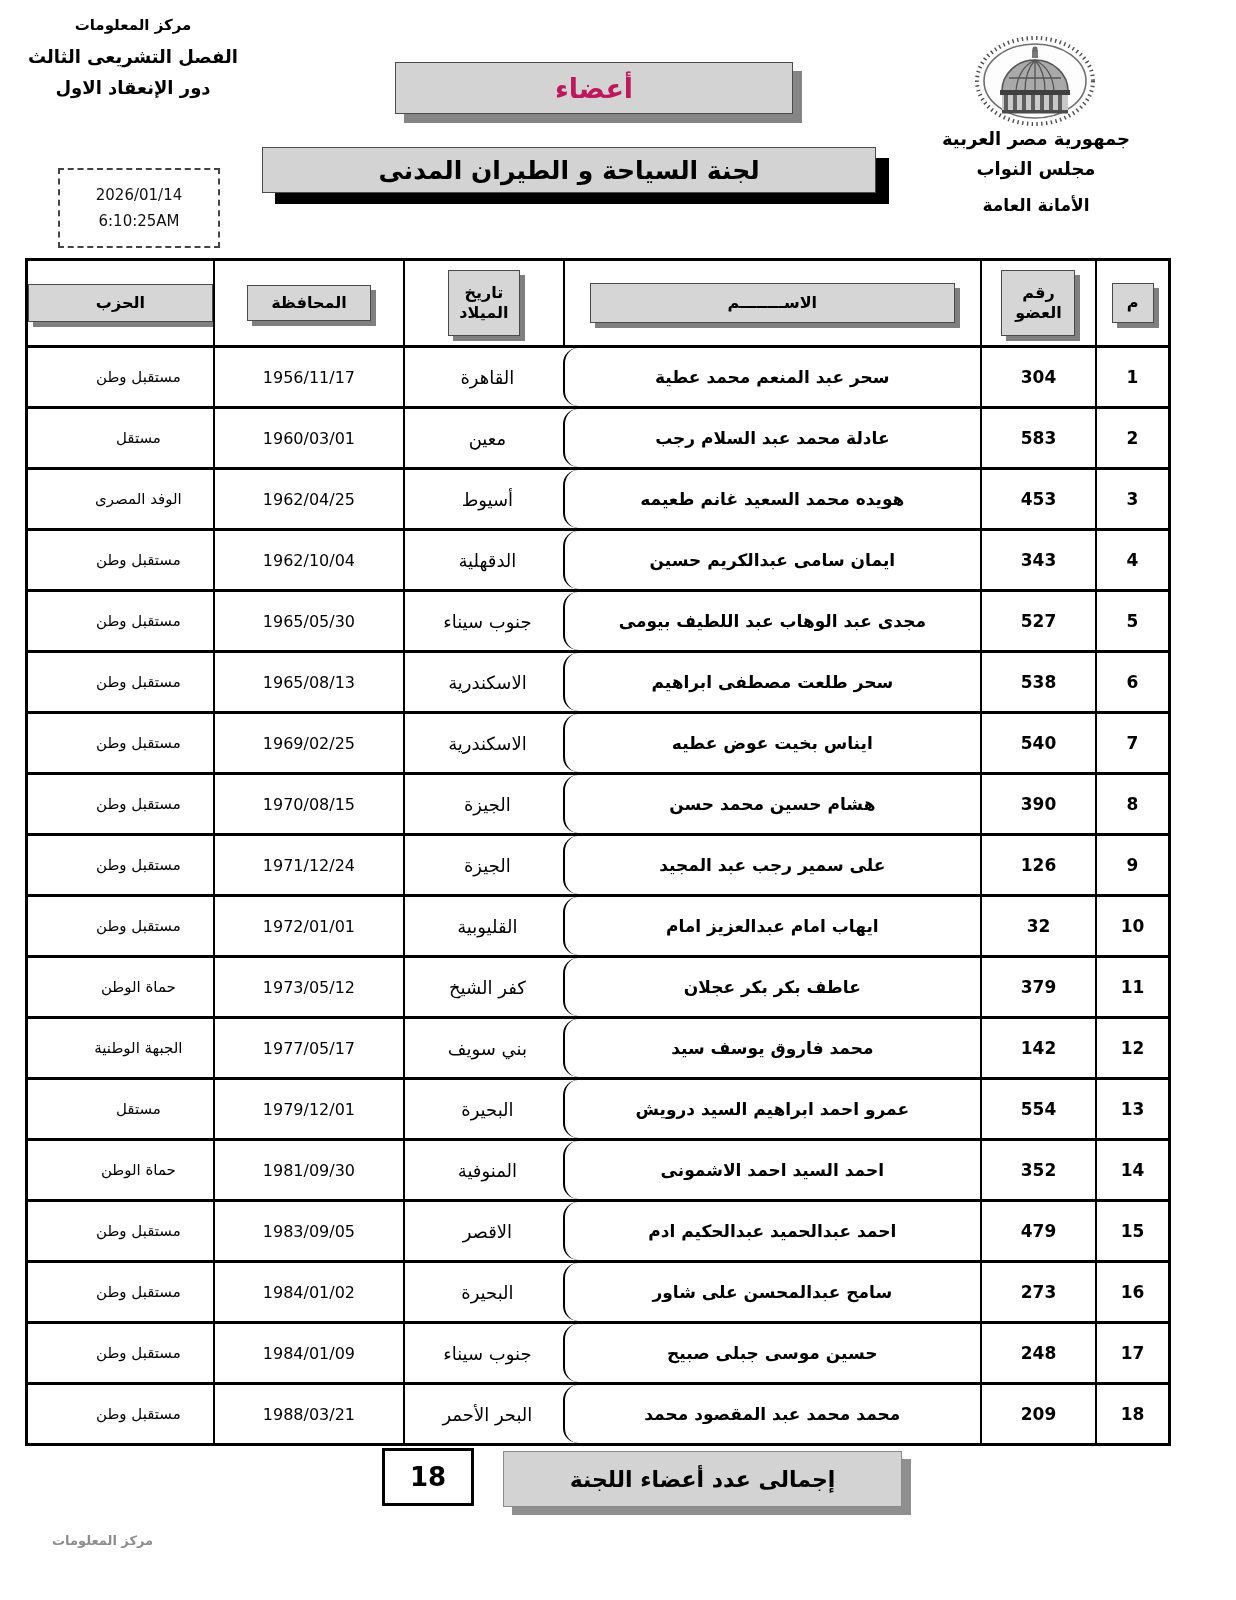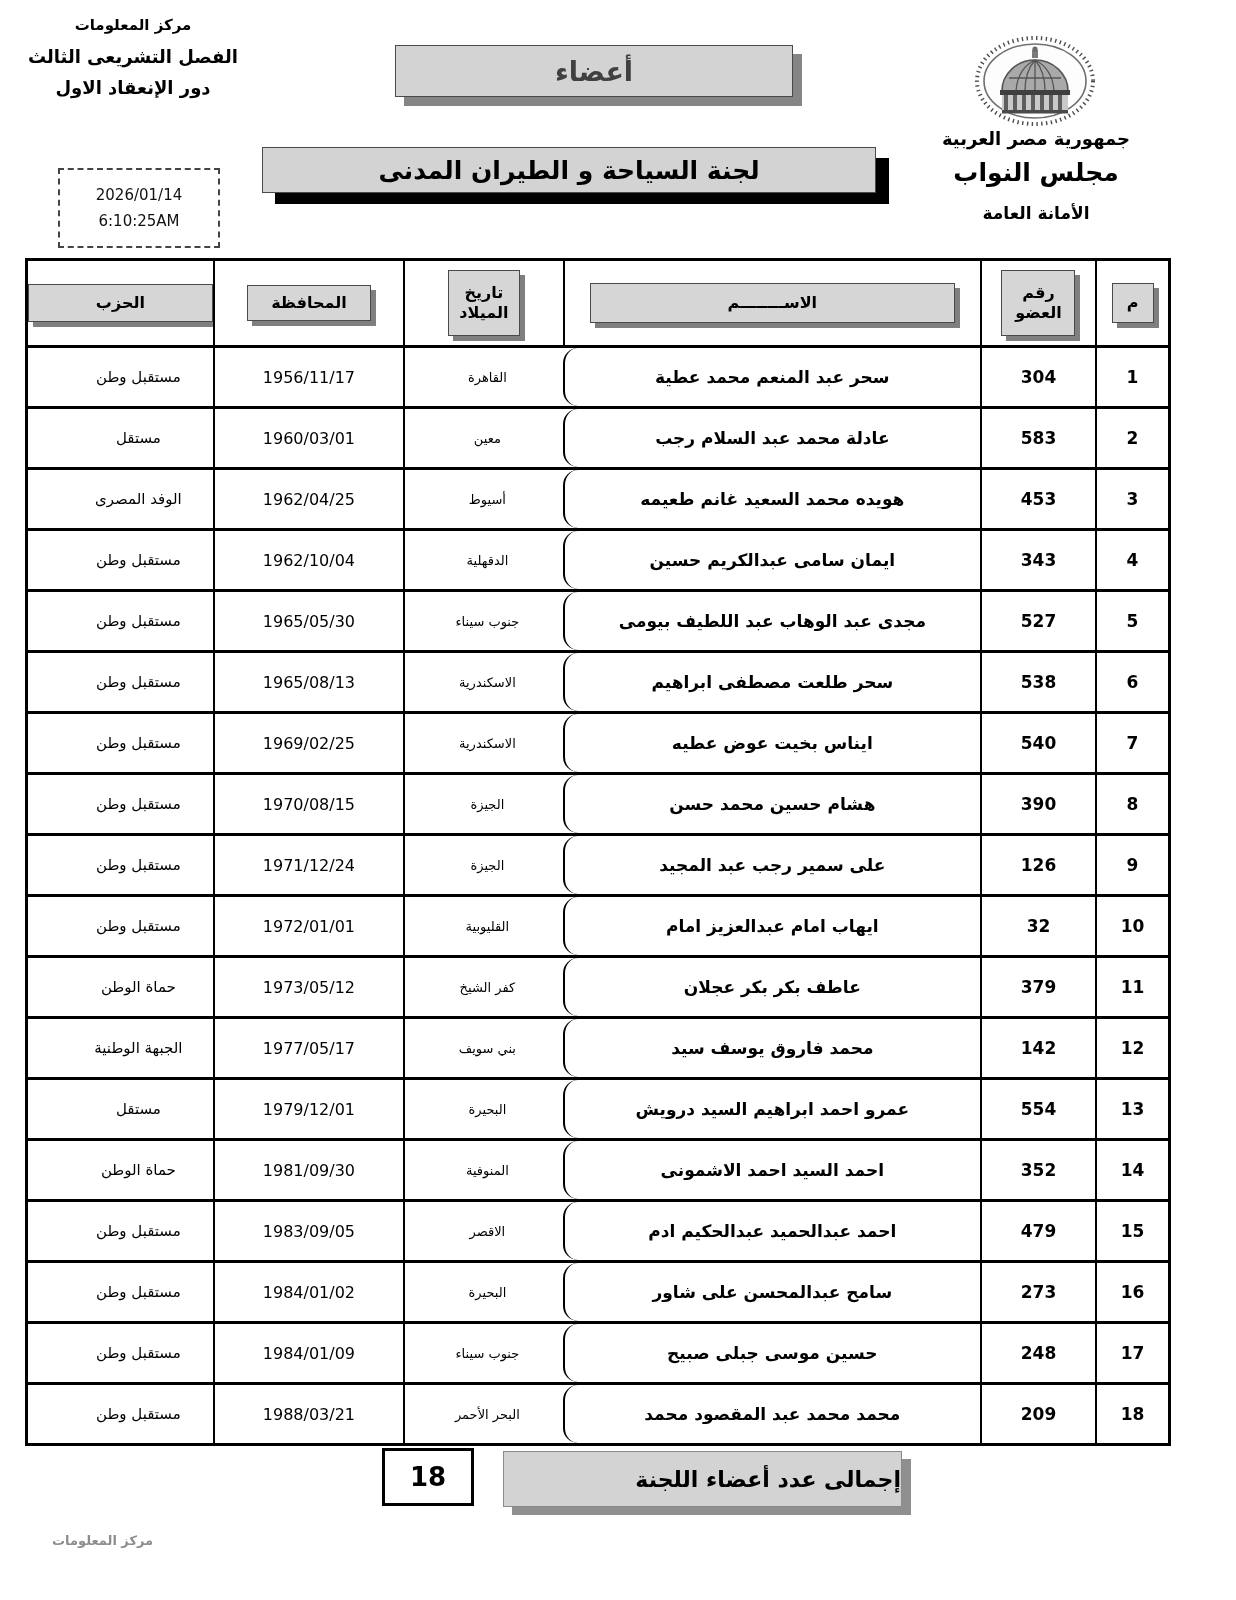--- a/index.html
+++ b/index.html
@@ -7,29 +7,29 @@
   #page{position:relative;width:1236px;height:1600px;background:#fff;overflow:hidden;direction:rtl;}
 
   
   .meta-left{position:absolute;top:16px;left:28px;width:210px;text-align:center;color:#000;}
   .meta-left .l1{font-size:15px;font-weight:bold;margin-bottom:12px;}
   .meta-left .l2{font-size:18px;font-weight:bold;margin-bottom:10px;}
   .meta-left .l3{font-size:18px;font-weight:bold;}
   .datetime-box{position:absolute;top:168px;left:58px;width:158px;height:76px;
     border:2px dashed #444;display:flex;flex-direction:column;align-items:center;justify-content:center;
     gap:8px;font-size:15px;color:#111;direction:ltr;background:#fff;}
-  .title-box{position:absolute;top:45px;left:395px;width:396px;height:50px;background:#d3d3d3;
+  .title-box{position:absolute;top:62px;left:395px;width:396px;height:50px;background:#d3d3d3;
     border:1px solid #4a4a4a;box-shadow:9px 9px 0 #858585;display:flex;align-items:center;justify-content:center;
-    font-size:27px;font-weight:bold;color:#404040;}
+    font-size:27px;font-weight:bold;color:#be185d;}
   .committee-box{position:absolute;top:147px;left:262px;width:612px;height:44px;background:#d3d3d3;
     border:1px solid #4a4a4a;box-shadow:13px 11px 0 #000;display:flex;align-items:center;justify-content:center;
     font-size:25px;font-weight:bold;color:#000;}
   .authority{position:absolute;top:128px;left:935px;width:202px;text-align:center;color:#000;}
   .authority .country{font-size:18px;font-weight:bold;margin-bottom:9px;}
-  .authority .council{font-size:25px;font-weight:bold;margin-bottom:16px;}
+  .authority .council{font-size:18px;font-weight:bold;margin-bottom:16px;}
   .authority .secretariat{font-size:17px;font-weight:bold;}
   .logo{position:absolute;top:34px;left:973px;width:124px;height:94px;}
 
   
   .members-table{position:absolute;top:258px;left:25px;width:1140px;border:3px solid #000;background:#fff;direction:rtl;}
   .t-row{display:grid;grid-template-columns:6.4% 10.1% 36.6% 14% 16.7% 16.2%;}
   .t-head{height:84px;}
   .t-data{height:58px;border-top:3px solid #000;}
   .t-cell{display:flex;align-items:center;justify-content:center;overflow:hidden;}
   .t-row .t-cell:not(:last-child){border-left:2px solid #000;}
@@ -38,29 +38,29 @@
     display:flex;align-items:center;justify-content:center;padding:4px 8px;box-sizing:border-box;}
   .hd-serial{width:42px;height:40px;}
   .hd-member{width:74px;height:66px;}
   .hd-name{width:88%;height:40px;letter-spacing:1px;}
   .hd-gov{width:124px;height:36px;}
   .hd-birth{width:72px;height:66px;}
   .hd-party{width:204px;height:38px;}
   .c-serial{font-size:17px;font-weight:bold;}
   .c-member{font-size:17px;font-weight:bold;}
   .c-name{font-size:17px;font-weight:bold;border-radius:15px;}
-  .c-gov{font-size:13px;padding-left:7px;}
+  .c-gov{font-size:18px;padding-left:7px;}
   .c-birth{font-size:16px;direction:ltr;}
   .c-party{font-size:15px;padding-left:36px;}
 
   
   .total-value-box{position:absolute;top:1448px;left:382px;width:86px;height:52px;border:3px solid #000;
     background:#fff;display:flex;align-items:center;justify-content:center;font-size:26px;font-weight:bold;direction:ltr;}
   .total-label-box{position:absolute;top:1451px;left:503px;width:397px;height:54px;background:#d3d3d3;
-    border:1px solid #8a8a8a;box-shadow:9px 8px 0 #8f8f8f;display:flex;align-items:center;justify-content:flex-start;
+    border:1px solid #8a8a8a;box-shadow:9px 8px 0 #8f8f8f;display:flex;align-items:center;justify-content:center;
     font-size:22px;font-weight:bold;color:#000;}
   .footer-org{position:absolute;top:1533px;left:52px;font-size:13px;font-weight:bold;color:#8d8d8d;}
 </style>
 </head>
 <body>
 
 <div id="page">
 
   <div class="meta-left">
     <div class="l1">مركز المعلومات</div>

